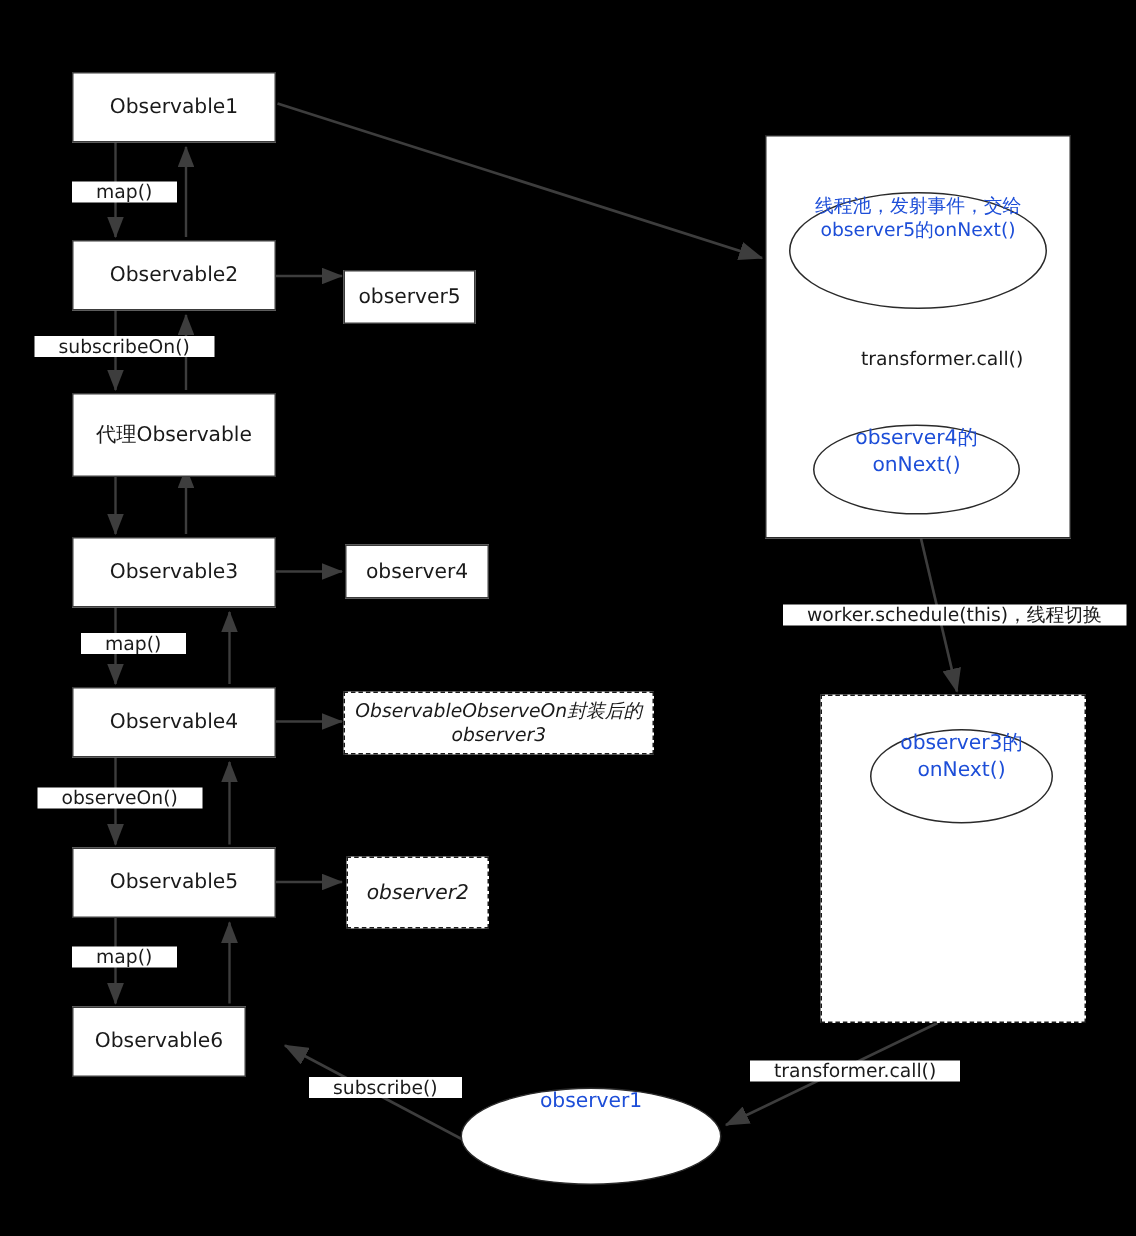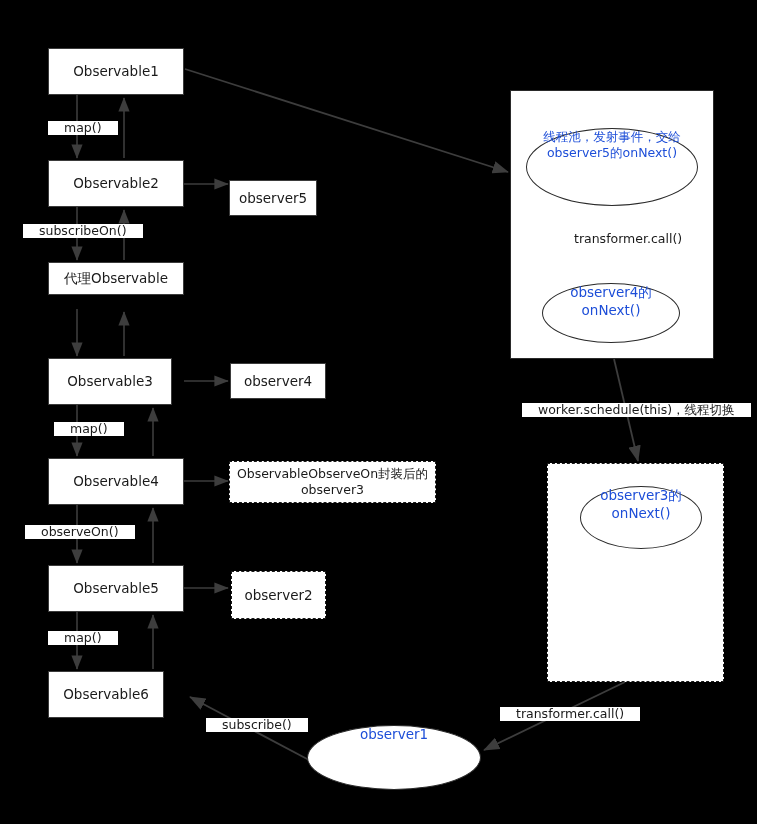--- a/index.html
+++ b/index.html
@@ -33,20 +33,21 @@
     text-align: center;
     box-sizing: border-box;
     line-height: 1.25;
     z-index: 3;
   }
   .node.solid {
     border: 1.4px solid #3b3b3b;
   }
   .node.dashed {
     border: 1.6px dashed #1a1a1a;
+    font-style: italic;
   }
   .node.rect {
     font-size: 13.5px;
   }
   .container {
     position: absolute;
     background: #ffffff;
     box-sizing: border-box;
     z-index: 1;
   }
@@ -130,25 +131,25 @@
   </svg>
 
   <div class="node rect solid" style="left:48px; top:48px; width:136px; height:47px;">
     <span>Observable1</span>
   </div>
 
   <div class="node rect solid" style="left:48px; top:160px; width:136px; height:47px;">
     <span>Observable2</span>
   </div>
 
-  <div class="node rect solid" style="left:48px; top:262px; width:136px; height:33px;">
+  <div class="node rect solid" style="left:48px; top:262px; width:136px; height:56px;">
     <span>代理Observable</span>
   </div>
 
-  <div class="node rect solid" style="left:48px; top:358px; width:124px; height:47px;text-align:center;">
+  <div class="node rect solid" style="left:48px; top:358px; width:136px; height:47px;text-align:center;">
     <span>Observable3</span>
   </div>
 
   <div class="node rect solid" style="left:48px; top:458px; width:136px; height:47px;">
     <span>Observable4</span>
   </div>
 
   <div class="node rect solid" style="left:48px; top:565px; width:136px; height:47px;">
     <span>Observable5</span>
   </div>

